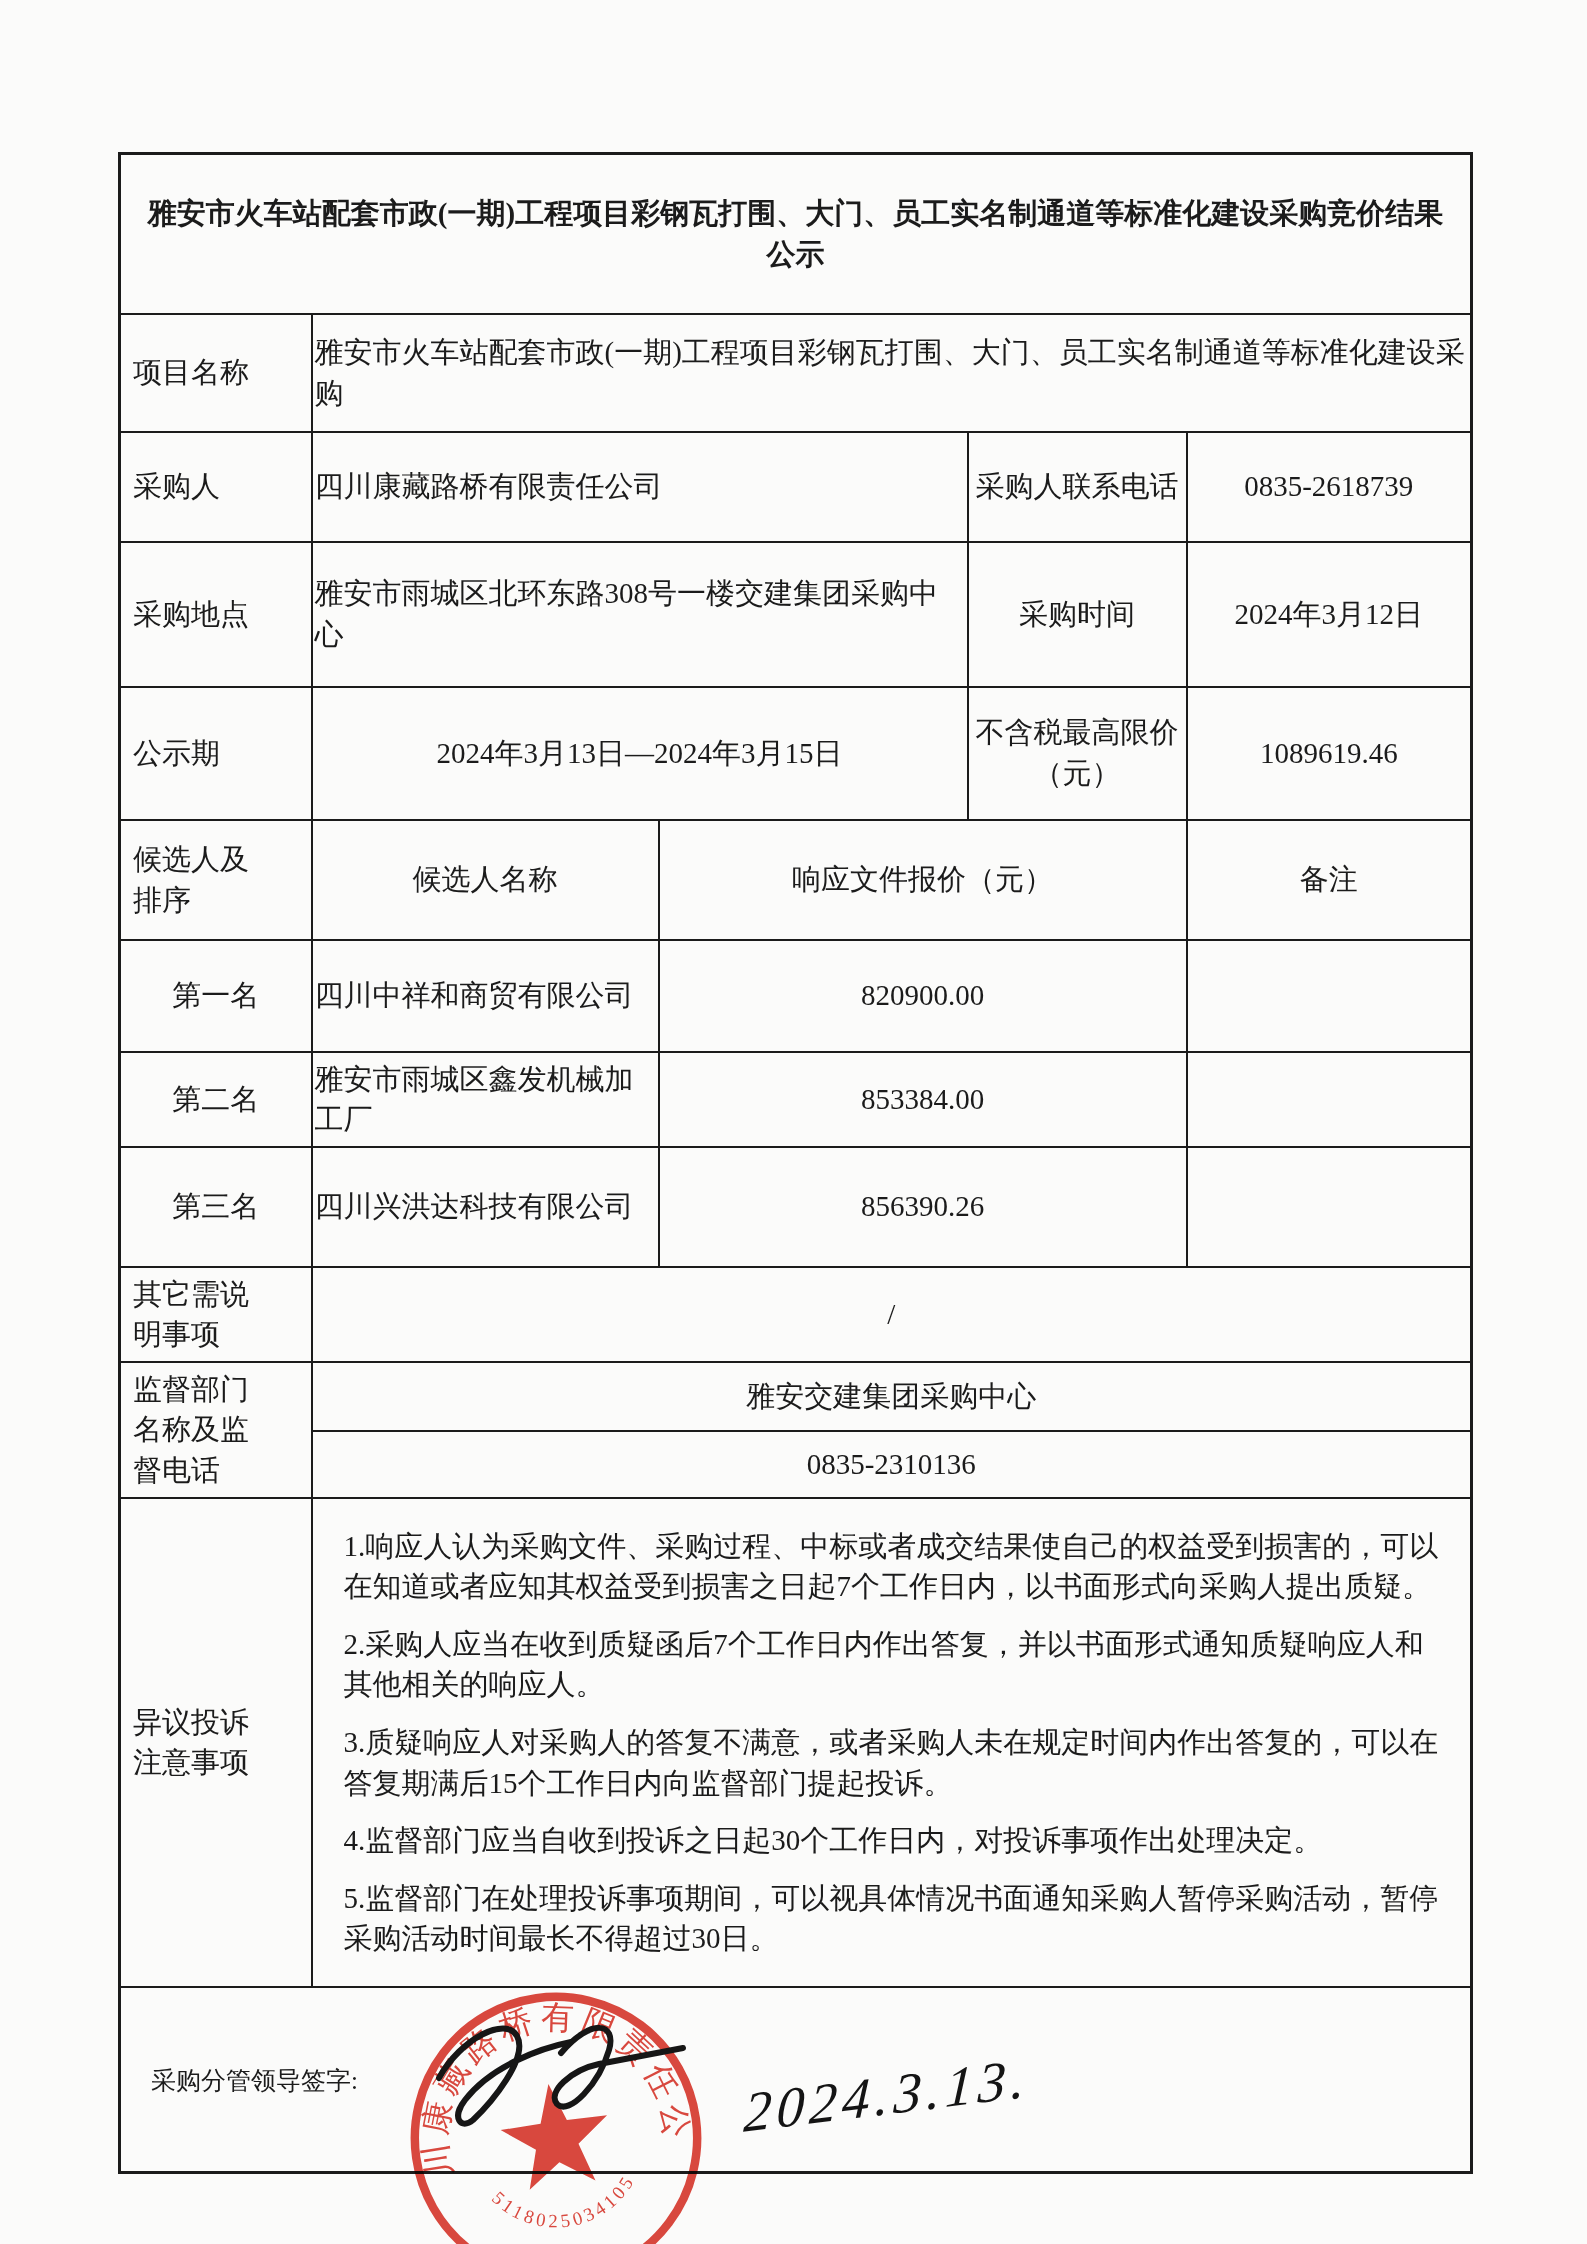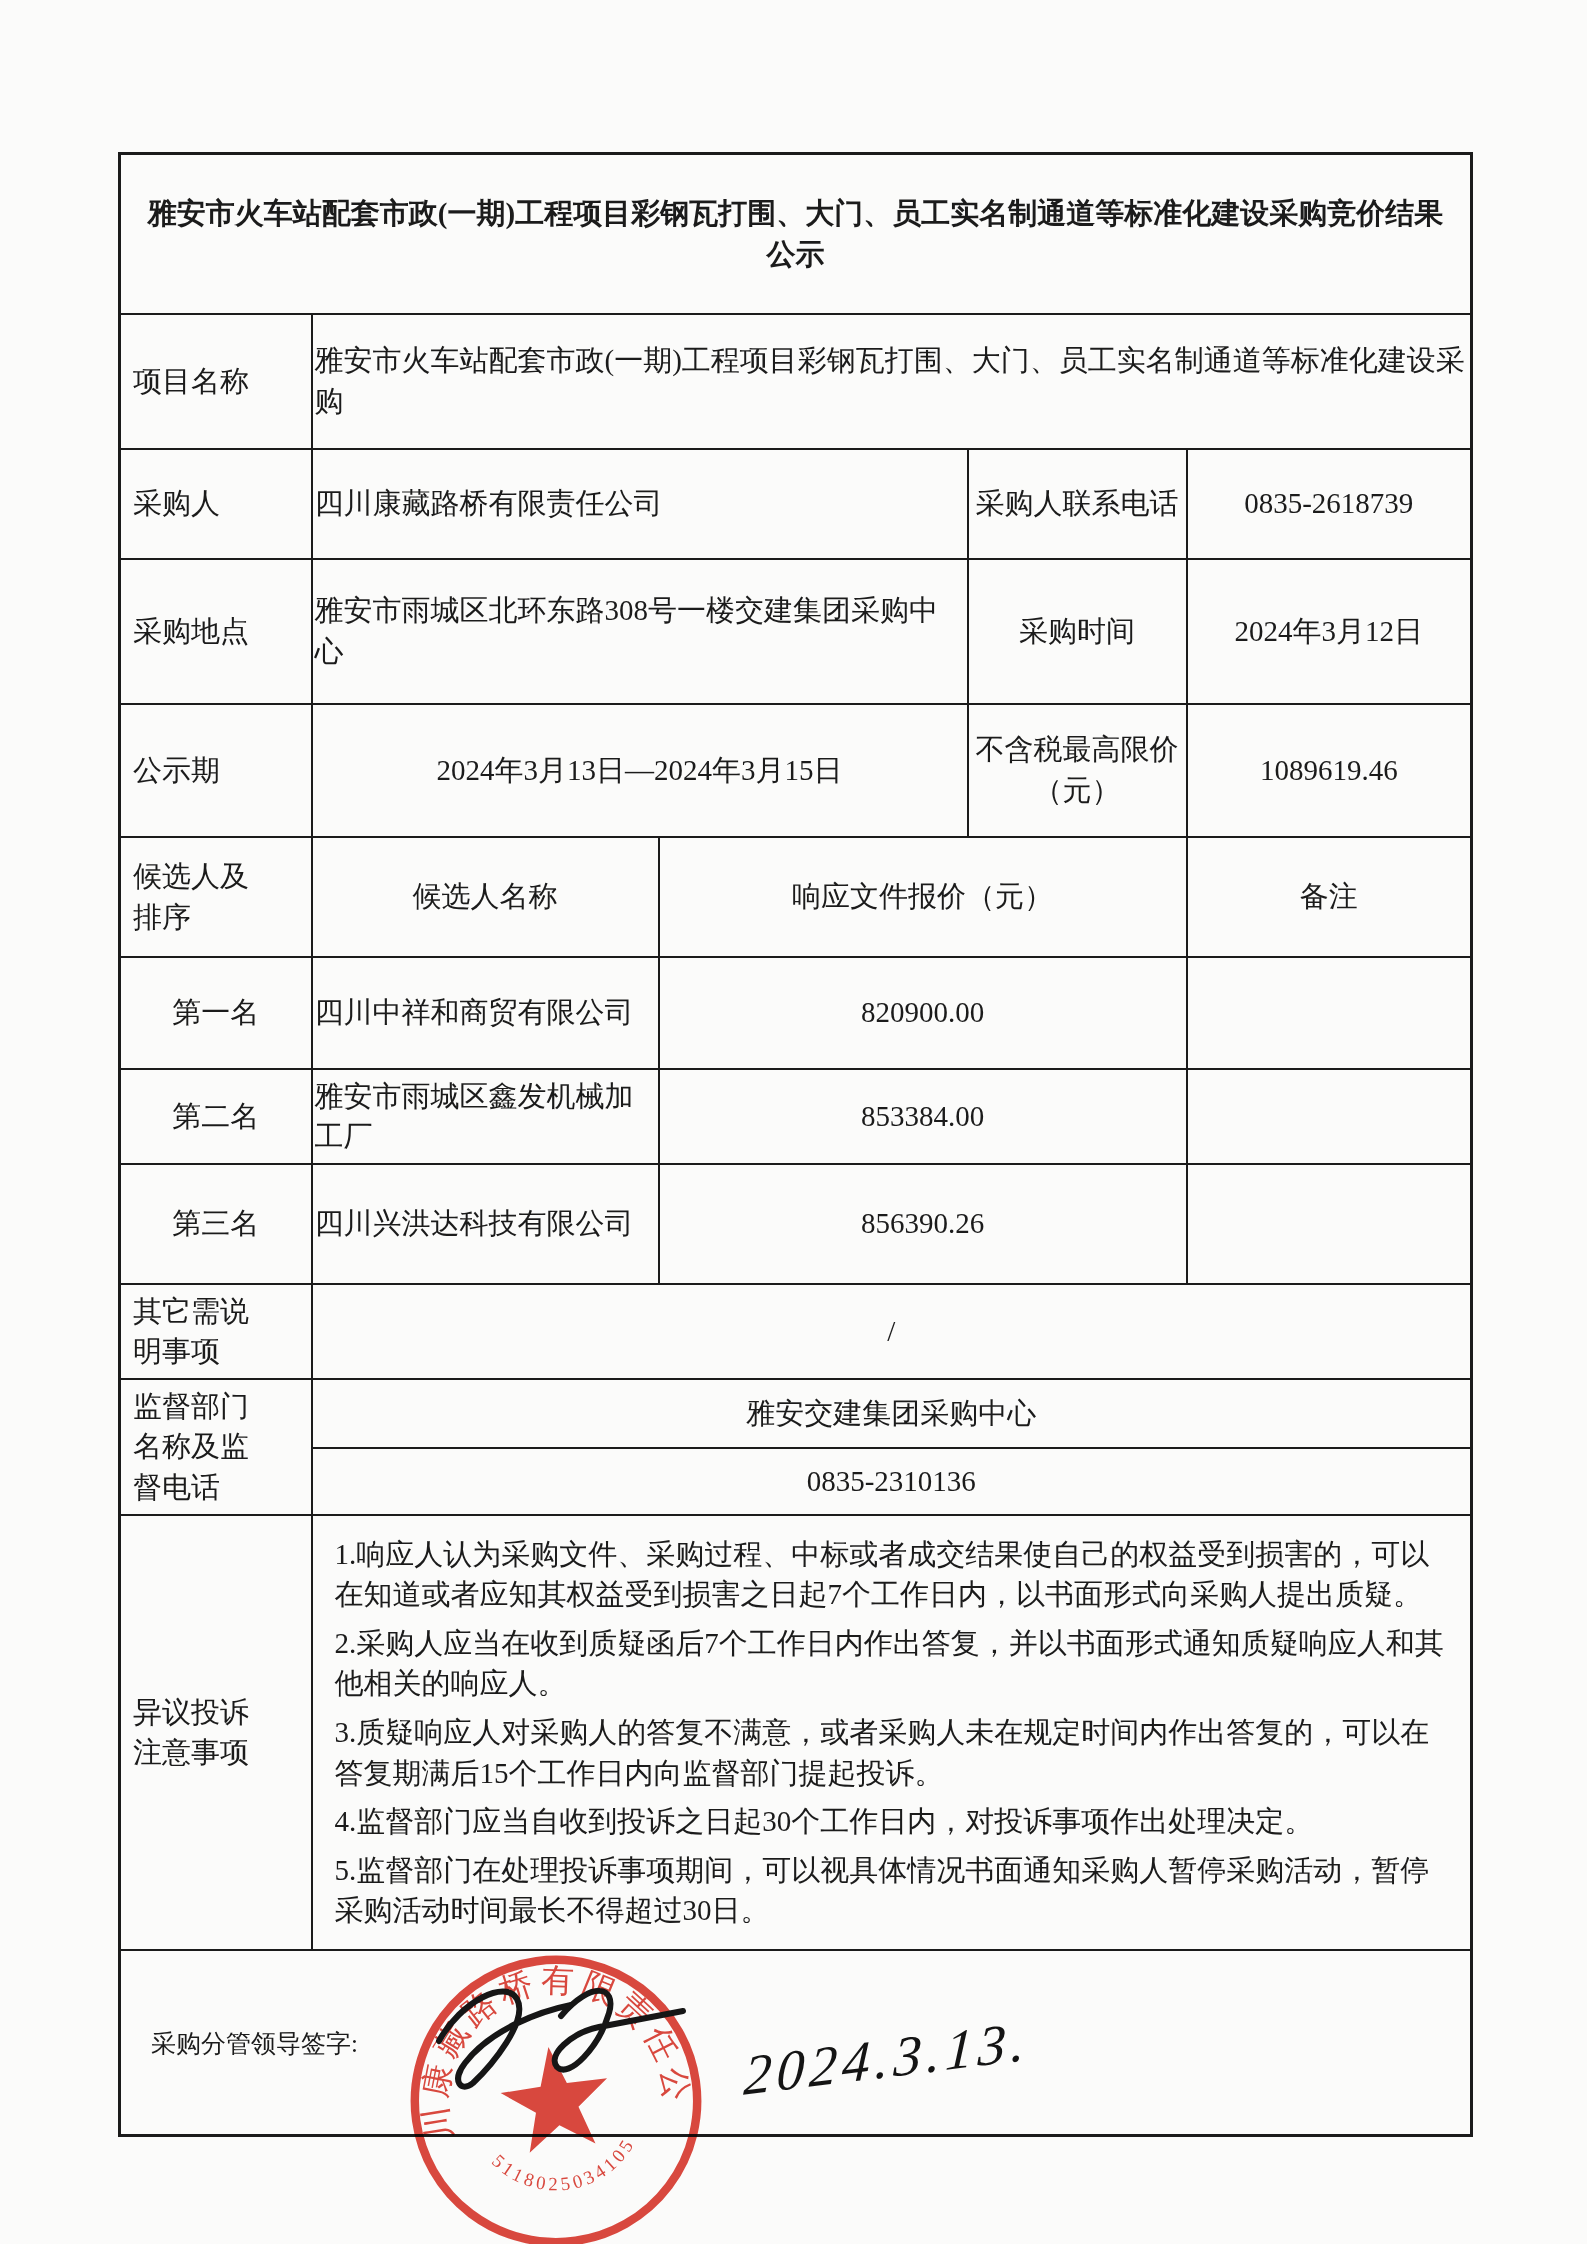--- a/index.html
+++ b/index.html
@@ -30,21 +30,21 @@
     font-weight:bold;
     font-size:40px;
     line-height:1.45;
     text-align:center;
     padding:14px 24px !important;
   }
   .label-cell { padding:6px 40px 6px 12px !important; }
   .center { text-align:center; }
   .rank-cell { text-align:center; }
   .obj-cell { padding:10px 14px !important; }
-  .obj-line { margin:8px; }
+  .obj-line { margin:17px; }
   .sig-row-cell { position:relative; overflow:visible; padding:0 0 0 30px !important; }
   .sig-label { font-size:25px; }
   .stamp-wrap {
     position:absolute; left:275px; top:-10px;
     width:320px; height:320px;
     opacity:0.9;
     mix-blend-mode:multiply;
     transform:rotate(-8deg);
     pointer-events:none;
   }
@@ -73,21 +73,21 @@
     <col style="width:309px">
     <col style="width:219px">
     <col style="width:285px">
   </colgroup>
 
   <tbody>
       <tr style="height:160px">
     <td colspan="5" class="title-cell">雅安市火车站配套市政(一期)工程项目彩钢瓦打围、大门、员工实名制通道等标准化建设采购竞价结果公示</td>
   </tr>
 
-  <tr style="height:135px">
+  <tr style="height:118px">
     <td class="label-cell">项目名称</td>
     <td colspan="4">雅安市火车站配套市政(一期)工程项目彩钢瓦打围、大门、员工实名制通道等标准化建设采购</td>
   </tr>
 
   <tr style="height:110px">
     <td class="label-cell">采购人</td>
     <td colspan="2">四川康藏路桥有限责任公司</td>
     <td class="center" style="padding:6px 4px">采购人联系电话</td>
     <td class="center">0835-2618739</td>
   </tr>

